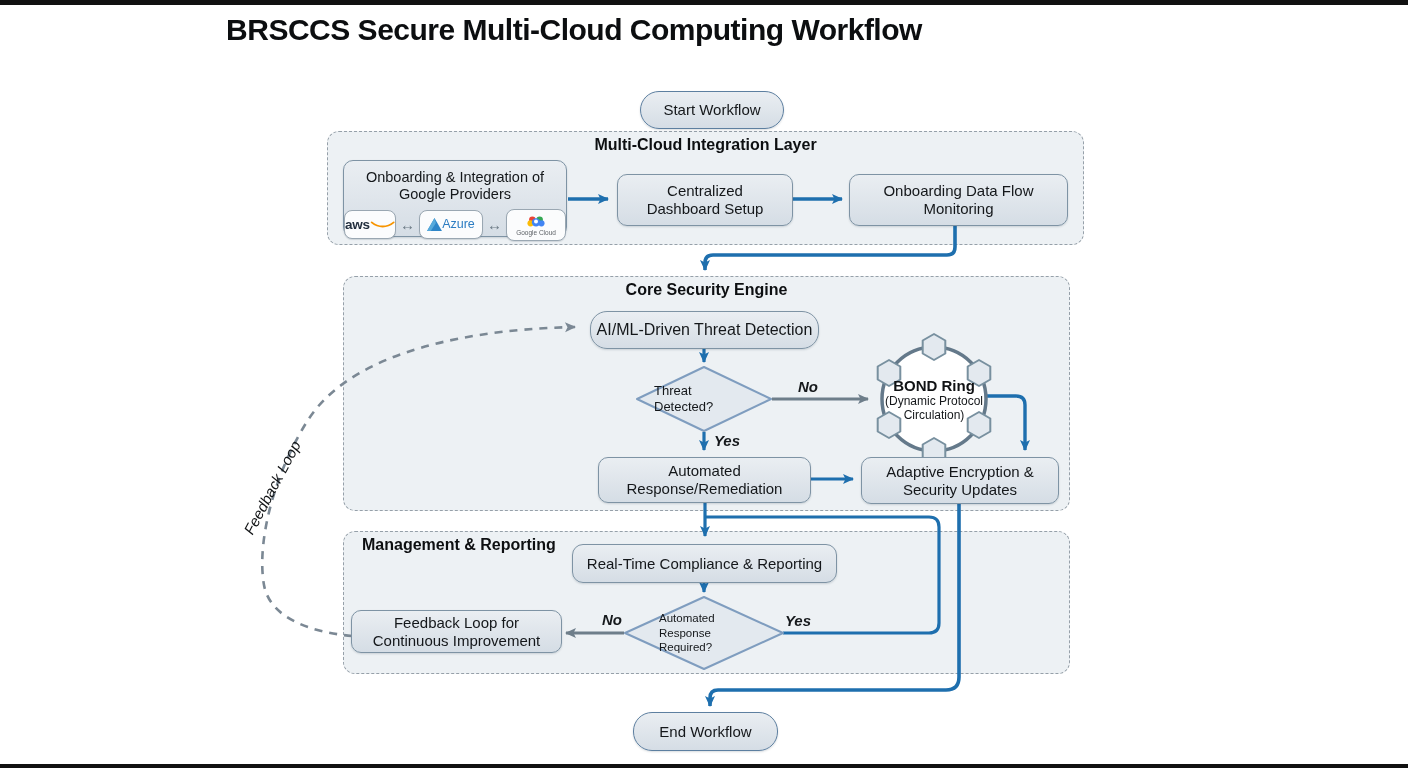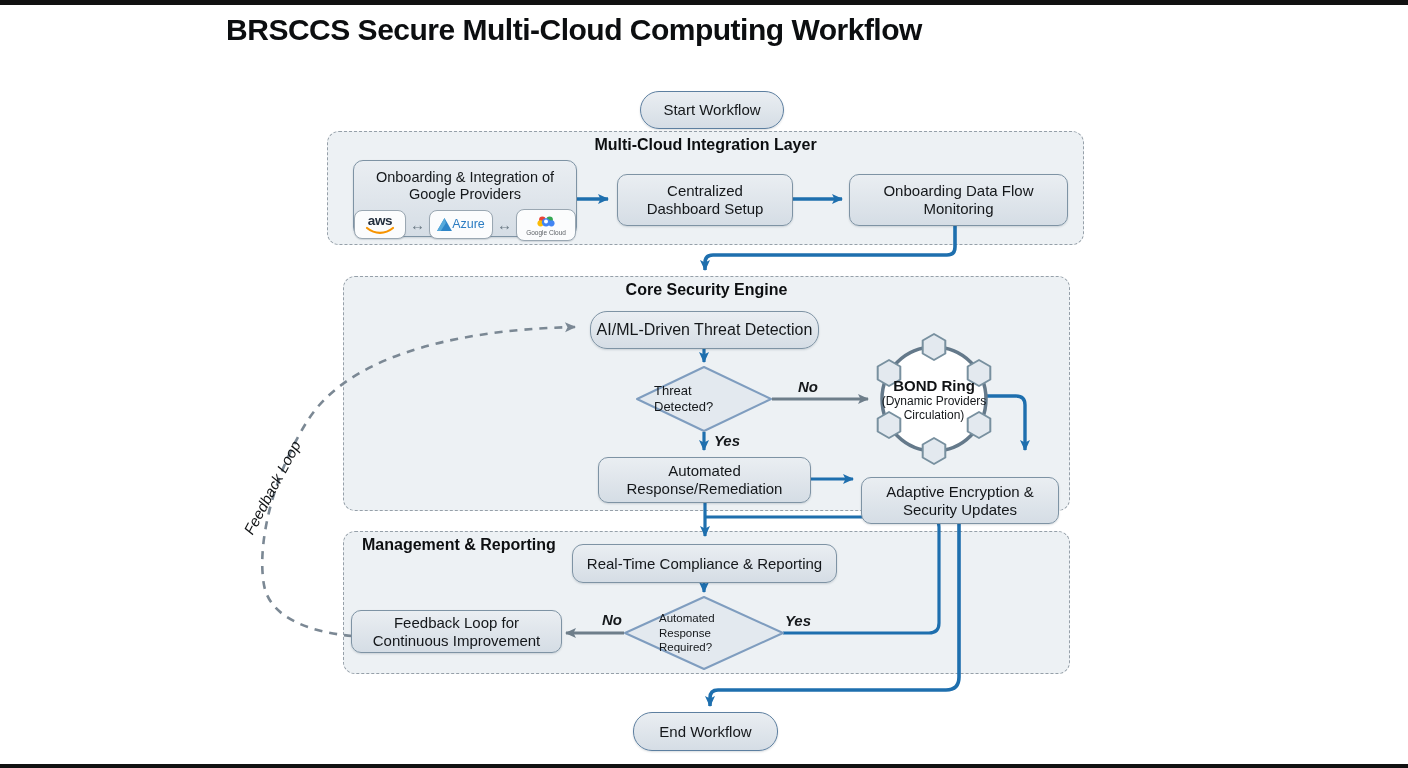--- a/index.html
+++ b/index.html
@@ -21,26 +21,26 @@
   
   .wires{position:absolute;left:0;top:0;z-index:1;pointer-events:none;}
   
   .node{position:absolute;z-index:2;display:flex;flex-direction:column;align-items:center;justify-content:center;
         background:linear-gradient(180deg,#eaeef2 0%,#d5dde5 100%);border:1.5px solid #7e93a4;border-radius:10px;
         text-align:center;line-height:1.2;box-shadow:0 1px 2px rgba(40,60,80,.18);font-size:15px;color:#14171a;}
   .node span{display:block;}
   .pill{border-radius:19px;border-color:#5d7fa0;}
   .n-start{left:640px;top:71px;width:142px;height:36px;margin-top:20px;}
   .n-end{left:633px;top:712px;width:143px;height:37px;}
-  .n-onboarding{left:353px;top:160px;width:224px;height:77px;font-size:14.5px;justify-content:flex-start;padding-top:8px;box-sizing:border-box;}
+  .n-onboarding{left:343px;top:160px;width:224px;height:77px;font-size:14.5px;justify-content:flex-start;padding-top:8px;box-sizing:border-box;}
   .n-centralized{left:617px;top:174px;width:174px;height:50px;}
   .n-continuous{left:849px;top:174px;width:217px;height:50px;}
   .n-aiml{left:590px;top:311px;width:227px;height:36px;font-size:16px;border-radius:17px;}
   .n-automated{left:598px;top:457px;width:211px;height:44px;}
-  .n-adaptive{left:861px;top:457px;width:196px;height:45px;margin-top:20px;}
+  .n-adaptive{left:861px;top:457px;width:196px;height:45px;}
   .n-realtime{left:572px;top:544px;width:263px;height:37px;border-radius:11px;}
   .n-feedback{left:351px;top:610px;width:209px;height:41px;}
   
   .dtext{position:absolute;z-index:2;text-align:left;color:#14171a;}
   .d1{left:654px;top:383px;width:100px;font-size:13px;line-height:16px;}
   .d2{left:659px;top:611px;width:90px;font-size:11.5px;line-height:14.5px;}
   .dtext span{display:block;}
   
   .bond-text{position:absolute;z-index:2;left:869px;top:377px;width:130px;text-align:center;}
   .bt1{font-size:15px;font-weight:600;color:#101214;}
@@ -50,21 +50,21 @@
   .elabel{position:absolute;z-index:3;font-size:15px;font-weight:600;color:#16191c;text-align:center;font-style:italic;}
   .l-no1{left:790px;top:378px;width:36px;}
   .l-yes1{left:704px;top:432px;width:46px;}
   .l-no2{left:592px;top:611px;width:40px;}
   .l-yes2{left:778px;top:612px;width:40px;}
   .l-fb{left:212px;top:479px;width:120px;font-size:15px;font-style:italic;font-weight:500;
         transform:rotate(-62deg);color:#101214;}
   
   .logos{display:flex;align-items:center;justify-content:center;margin-top:5px;}
   .logo-card{background:#fbfcfd;border:1.4px solid #9aa7b2;border-radius:8px;display:flex;align-items:center;justify-content:center;box-shadow:0 1px 1px rgba(40,60,80,.15);}
-  .card-aws{width:50px;height:27px;flex-direction:column;text-align:center;}
+  .card-aws{width:50px;height:27px;flex-direction:row;text-align:center;}
   .aws-text{font-weight:700;font-size:13.5px;line-height:11px;color:#232f3e;letter-spacing:-.3px;}
   .card-azure{width:62px;height:27px;}
   .az-text{font-size:12.5px;color:#2b7cc2;}
   .card-google{width:58px;height:30px;flex-direction:column;}
   .g-text{font-size:6.5px;color:#5f6368;line-height:7px;}
   .dbl-arrow{font-size:15px;font-weight:700;color:#6c7a85;margin:0 4px;}
 </style>
 </head>
 <body>
 
@@ -180,21 +180,21 @@
   <div class="node n-aiml">AI/ML-Driven Threat Detection</div>
 
   <div class="dtext d1">
     <span>Threat</span>
     <span>Detected?</span>
   </div>
 
   <div class="bond-text">
     <div class="bt1">BOND Ring</div>
     <div class="bt2">
-      <span>(Dynamic Providers</span>
+      <span>(Dynamic Protocol</span>
       <span>Circulation)</span>
     </div>
   </div>
 
   <div class="node n-automated">
     <span>Automated</span>
     <span>Response/Remediation</span>
   </div>
 
   <div class="node n-adaptive">

